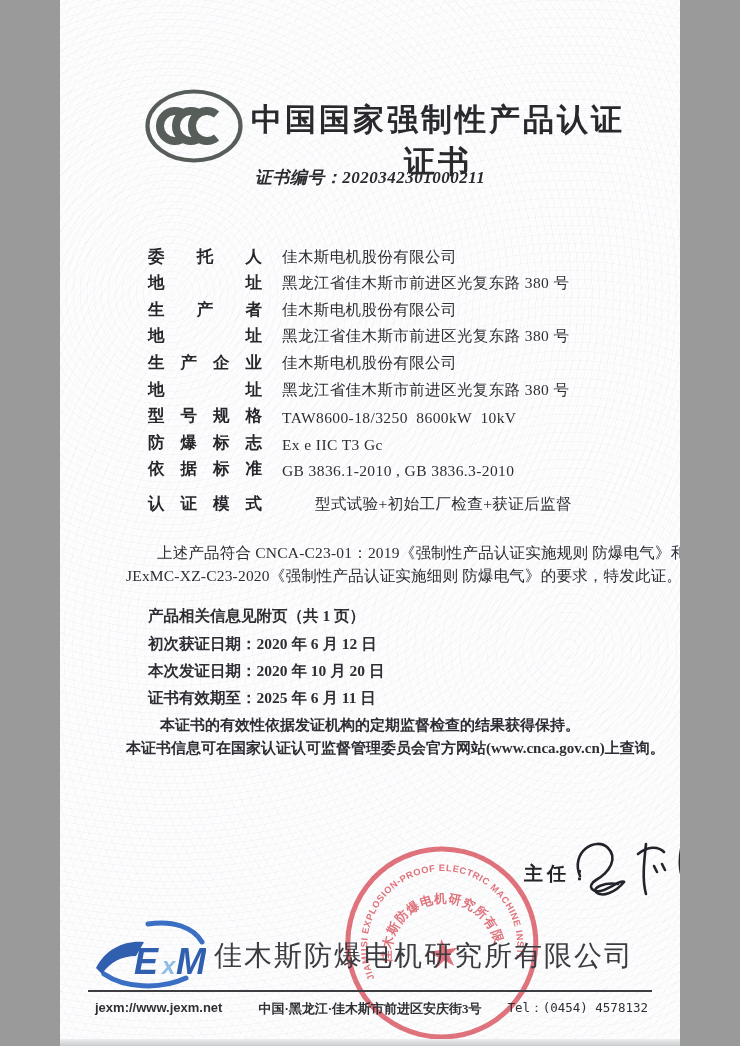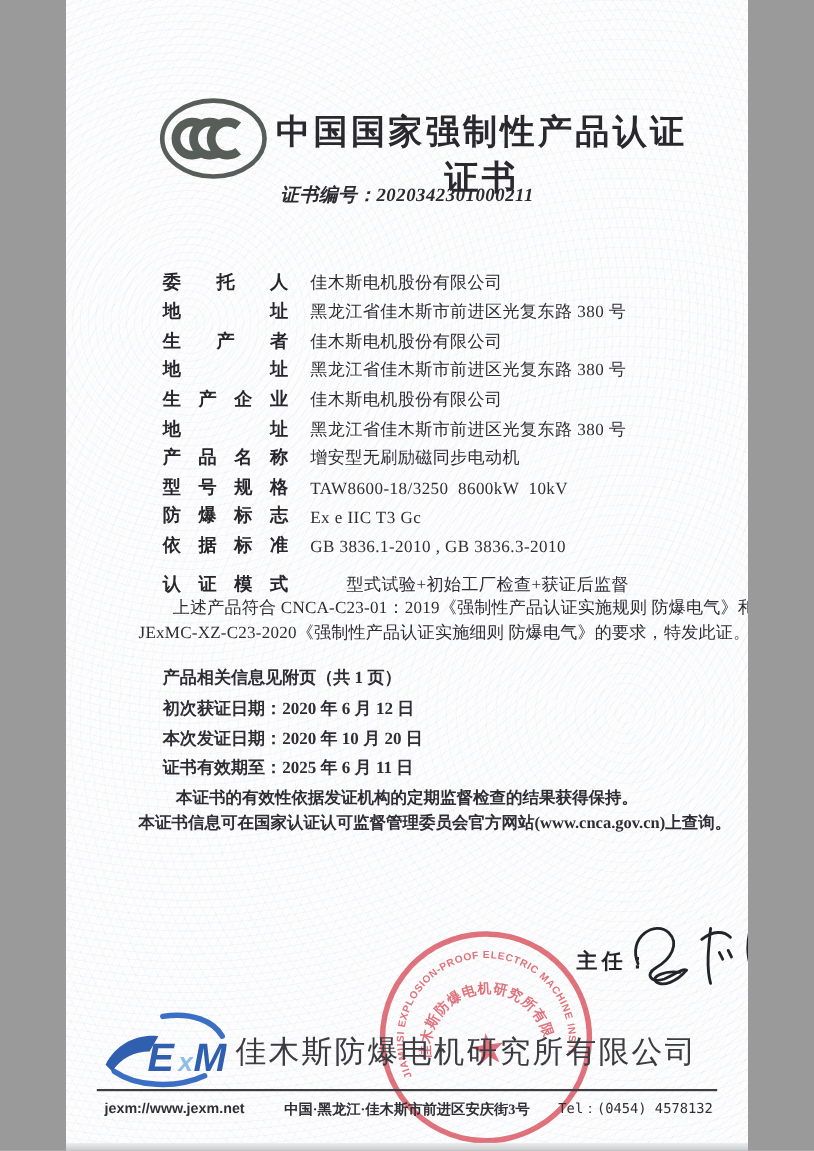--- a/index.html
+++ b/index.html
@@ -104,24 +104,20 @@
       <div class="flabel">地址</div>
       <div class="fvalue">黑龙江省佳木斯市前进区光复东路 380 号</div>
     </div>
     <div class="frow">
       <div class="flabel">生产企业</div>
       <div class="fvalue">佳木斯电机股份有限公司</div>
     </div>
     <div class="frow">
       <div class="flabel">地址</div>
       <div class="fvalue">黑龙江省佳木斯市前进区光复东路 380 号</div>
-    </div>
-    <div class="frow">
-      <div class="flabel">产品名称</div>
-      <div class="fvalue">增安型无刷励磁同步电动机</div>
     </div>
     <div class="frow">
       <div class="flabel">型号规格</div>
       <div class="fvalue">TAW8600-18/3250  8600kW  10kV</div>
     </div>
     <div class="frow">
       <div class="flabel">防爆标志</div>
       <div class="fvalue">Ex e IIC T3 Gc</div>
     </div>
     <div class="frow">

